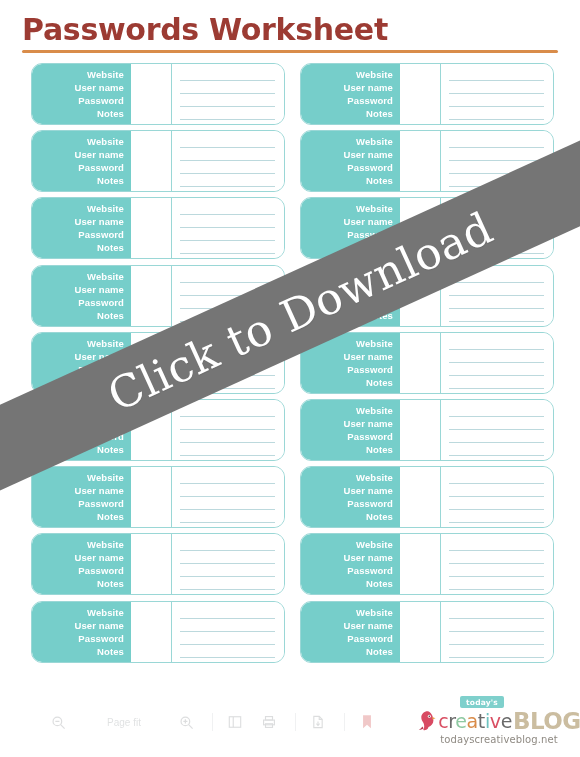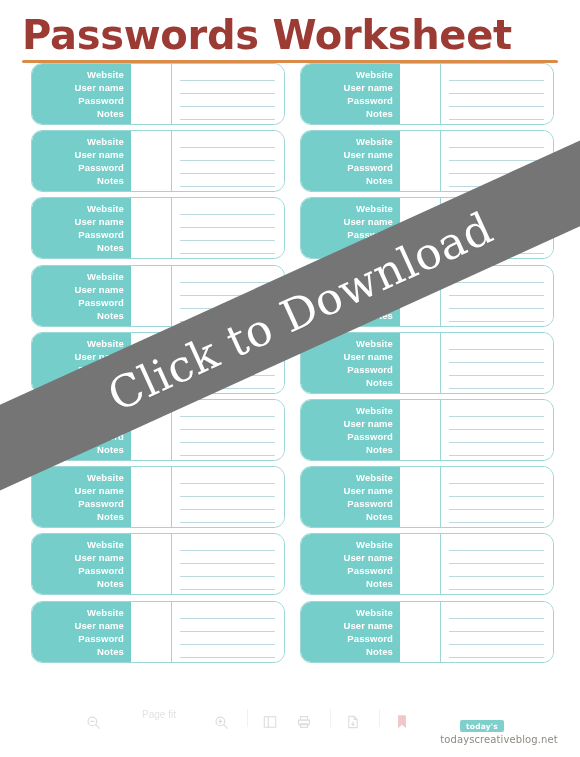--- a/index.html
+++ b/index.html
@@ -20,21 +20,21 @@
   }
 
   
   .title-wrap{
     position:absolute;
     left:22px;top:14px;
     width:536px;
   }
   .title{
     font-family:"DejaVu Sans", sans-serif;
-    font-size:40px;
+    font-size:30px;
     font-weight:700;
     color:#9c3b33;
     letter-spacing:-0.3px;
     line-height:1.05;
     margin:0;
     white-space:nowrap;
   }
   .title-rule{
     margin-top:4px;
     height:3px;
@@ -125,25 +125,26 @@
     font-size:44px;
     color:#ffffff;
     white-space:nowrap;
     letter-spacing:0.5px;
     text-shadow:0 1px 1px rgba(0,0,0,0.08);
   }
 
   
   #toolbar{
     position:absolute;
-    left:0;bottom:8px;
+    left:0;bottom:15px;
     width:430px;height:40px;
     display:flex;
+    align-items:center;
     opacity:0.30;
-    padding-left:78px;
+    padding-left:43px;
     box-sizing:border-box;
   }
   .tb-btn{
     width:30px;height:26px;
     margin-right:4px;
     display:flex;align-items:center;justify-content:center;
     color:#8e9295;
   }
   .tb-zoom-label{
     font-size:10px;
@@ -563,16 +564,29 @@
     <div class="tb-sep"></div>
     <div class="tb-btn tb-icon" style="color:#d14b4b;">
       <svg width="14" height="16" viewBox="0 0 16 18" fill="currentColor">
         <path d="M3.5 1.2h9v15l-4.5-4-4.5 4z"></path>
       </svg>
     </div>
   </div>
 
   <div id="logo">
     <div class="logo-badge">today's</div>
+    <div class="logo-main">
+      <span class="logo-bird">
+        <svg width="20" height="24" viewBox="0 0 20 24">
+          <path d="M10.6 2.2c-3.4 0-6.3 2.6-6.3 6.1 0 2 .8 3.5 1.6 4.8.9 1.5 1.3 2.6 1.3 4.3 0 2.3-1.1 3.6-1.1 3.6s1.5.6 3.2-.2c1.2-.6 1.9-1.7 2.2-2.9 2.7-.8 4.9-3.3 4.9-6.4 0-4-2.6-9.3-5.8-9.3z" fill="#d84a62"></path>
+          <circle cx="12.3" cy="7.3" r="1.5" fill="#ffffff"></circle>
+          <circle cx="12.3" cy="7.3" r="0.75" fill="#4a3038"></circle>
+          <path d="M15.4 8.1l3.1 1.1-3.1 1.2z" fill="#e8a24a"></path>
+          <path d="M5.5 17.4c-1.1 1.6-2.4 2.6-3.7 3.1 1.6.5 3.4.2 4.8-.9z" fill="#b93b52"></path>
+        </svg>
+      </span>
+      <span class="logo-creative"><i class="c1">c</i><i class="c2">r</i><i class="c3">e</i><i class="c4">a</i><i class="c5">t</i><i class="c6">i</i><i class="c7">v</i><i class="c8">e</i></span>
+      <span class="logo-blog">BLOG</span>
+    </div>
     <div class="logo-url">todayscreativeblog.net</div>
   </div>
 
 </div>
 
 </body></html>

